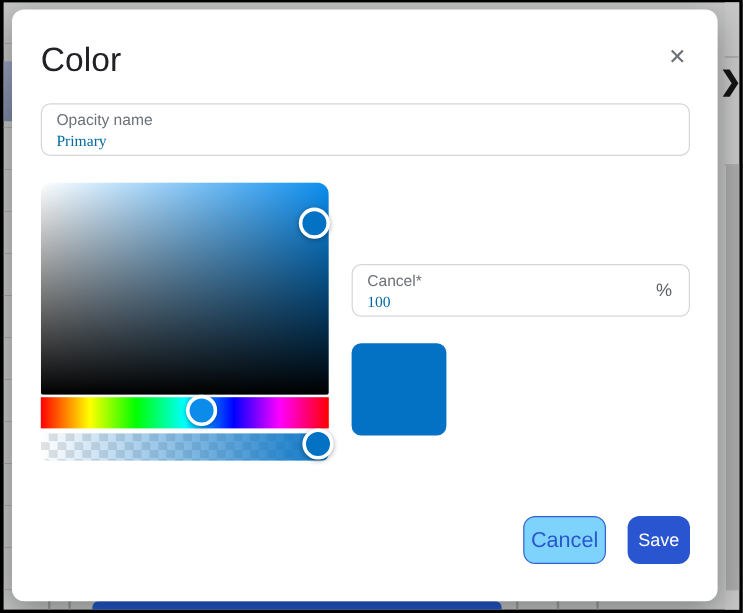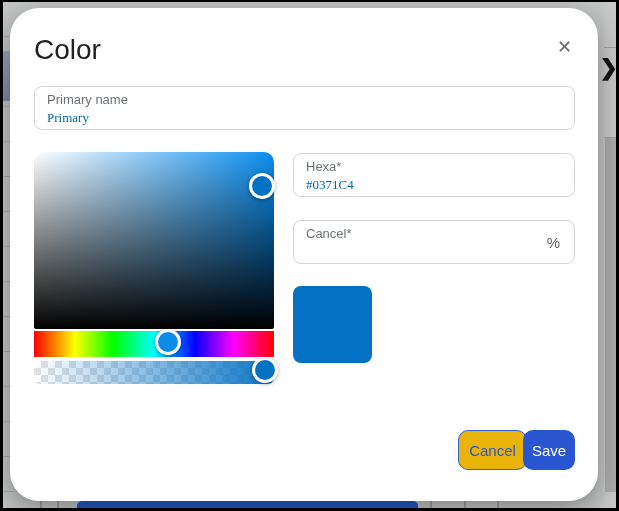--- a/index.html
+++ b/index.html
@@ -17,21 +17,21 @@
   .right-strip{position:absolute;right:0;top:0;width:12px;height:100%;background:#c7c8c7;}
   .right-scroll{position:absolute;right:0;top:136px;width:11px;height:354px;background:#acacac;}
   .right-line{position:absolute;right:0;width:12px;height:1px;background:#a0a0a0;}
   .chevron{position:absolute;right:-2px;top:55px;font-size:22px;font-weight:bold;color:#141414;
     line-height:22px;cursor:pointer;}
   .bottom-blue-bar{position:absolute;left:74px;bottom:0;width:341px;height:7px;
     background:#2258cb;border-radius:5px 5px 0 0;}
   .bottom-vline{position:absolute;bottom:0;width:2px;height:9px;background:#9d9f9e;}
   
   .dialog{position:absolute;left:10px;top:8px;width:588px;height:493px;background:#fff;
-    border-radius:29px;box-shadow:0 8px 28px rgba(0,0,0,.35);}
+    border-radius:10px;box-shadow:0 8px 28px rgba(0,0,0,.35);}
   .dlg-title{position:absolute;left:24px;top:26px;font-size:28px;color:#202125;}
   .close-btn{position:absolute;right:26px;top:30px;font-size:18px;color:#6b7075;cursor:pointer;line-height:18px;}
   
   .field{position:absolute;border:1px solid #d4d6da;border-radius:8px;background:#fff;
     box-sizing:border-box;padding:5px 12px 0 12px;}
   .field .flabel{font-size:13px;color:#6d7277;line-height:16px;}
   .field input{border:none;outline:none;padding:0;margin:0;width:100%;
     font-family:Liberation Serif, serif;font-size:13px;color:#0369a1;background:transparent;line-height:20px;}
   .f-var{left:24px;top:78px;width:541px;height:44px;}
   .f-hexa{left:283px;top:145px;width:282px;height:44px;}
@@ -50,22 +50,22 @@
     background-size:100% 100%,14px 14px;}
   .handle{position:absolute;width:26px;height:26px;border-radius:50%;border:3px solid #fff;
     box-sizing:border-box;box-shadow:0 1px 4px rgba(0,0,0,.35);cursor:pointer;}
   .h-sat{left:215px;top:21px;}
   .h-hue{left:121px;top:177px;}
   .h-alpha{left:218px;top:205px;}
   .swatch{position:absolute;left:283px;top:278px;width:79px;height:77px;border-radius:8px;background:#0371C4;}
   
   .btn{position:absolute;top:422px;height:40px;border-radius:10px;display:flex;
     align-items:center;justify-content:center;cursor:pointer;box-sizing:border-box;}
-  .btn-cancel{left:448px;width:69px;background:#eab308;border:1px solid #3560d0;
-    color:#2b56ce;font-size:15px;}
+  .btn-cancel{left:426px;width:69px;background:#7dd3fc;border:1px solid #3560d0;
+    color:#2b56ce;font-size:18px;}
   .btn-save{left:513px;width:52px;background:#2a55d0;color:#fff;font-size:15px;font-weight:normal;}
 </style>
 </head>
 <body>
 
 <div class="screen">
   <div class="left-strip"></div>
   <div class="left-blue-block"></div>
   <div class="right-strip">
     <div class="right-line" style="top:45px"></div>
@@ -80,40 +80,37 @@
   <div class="bottom-vline" style="left:427px"></div>
   <div class="bottom-vline" style="left:461px"></div>
   <div class="bottom-vline" style="left:494px"></div>
 </div>
 
 <div class="dialog">
   <div class="dlg-title">Color</div>
   <div class="close-btn">✕</div>
 
   <div class="field f-var">
-    <div class="flabel">Primary name</div>
+    <div class="flabel">Opacity name</div>
     <input value="Primary" style="">
   </div>
 
   <div class="picker">
     <div class="sat-area"></div>
     <div class="hue-bar"></div>
     <div class="alpha-bar"></div>
     <div class="handle h-sat" style="background-color: rgb(3, 113, 196);"></div>
     <div class="handle h-hue" style="background-color: rgb(11, 140, 235);"></div>
     <div class="handle h-alpha" style="background-color: rgb(3, 113, 196);"></div>
   </div>
 
-  <div class="field f-hexa">
-    <div class="flabel">Hexa*</div>
-    <input value="#0371C4" style="">
-  </div>
 
   <div class="field f-op">
     <div class="flabel">Cancel*</div>
+    <input value="100" style="">
     <span class="unit">%</span>
   </div>
 
   <div class="swatch" style="background-color: rgb(3, 113, 196);"></div>
 
   <div class="btn btn-cancel">Cancel</div>
   <div class="btn btn-save">Save</div>
 </div>
 
 </body></html>

